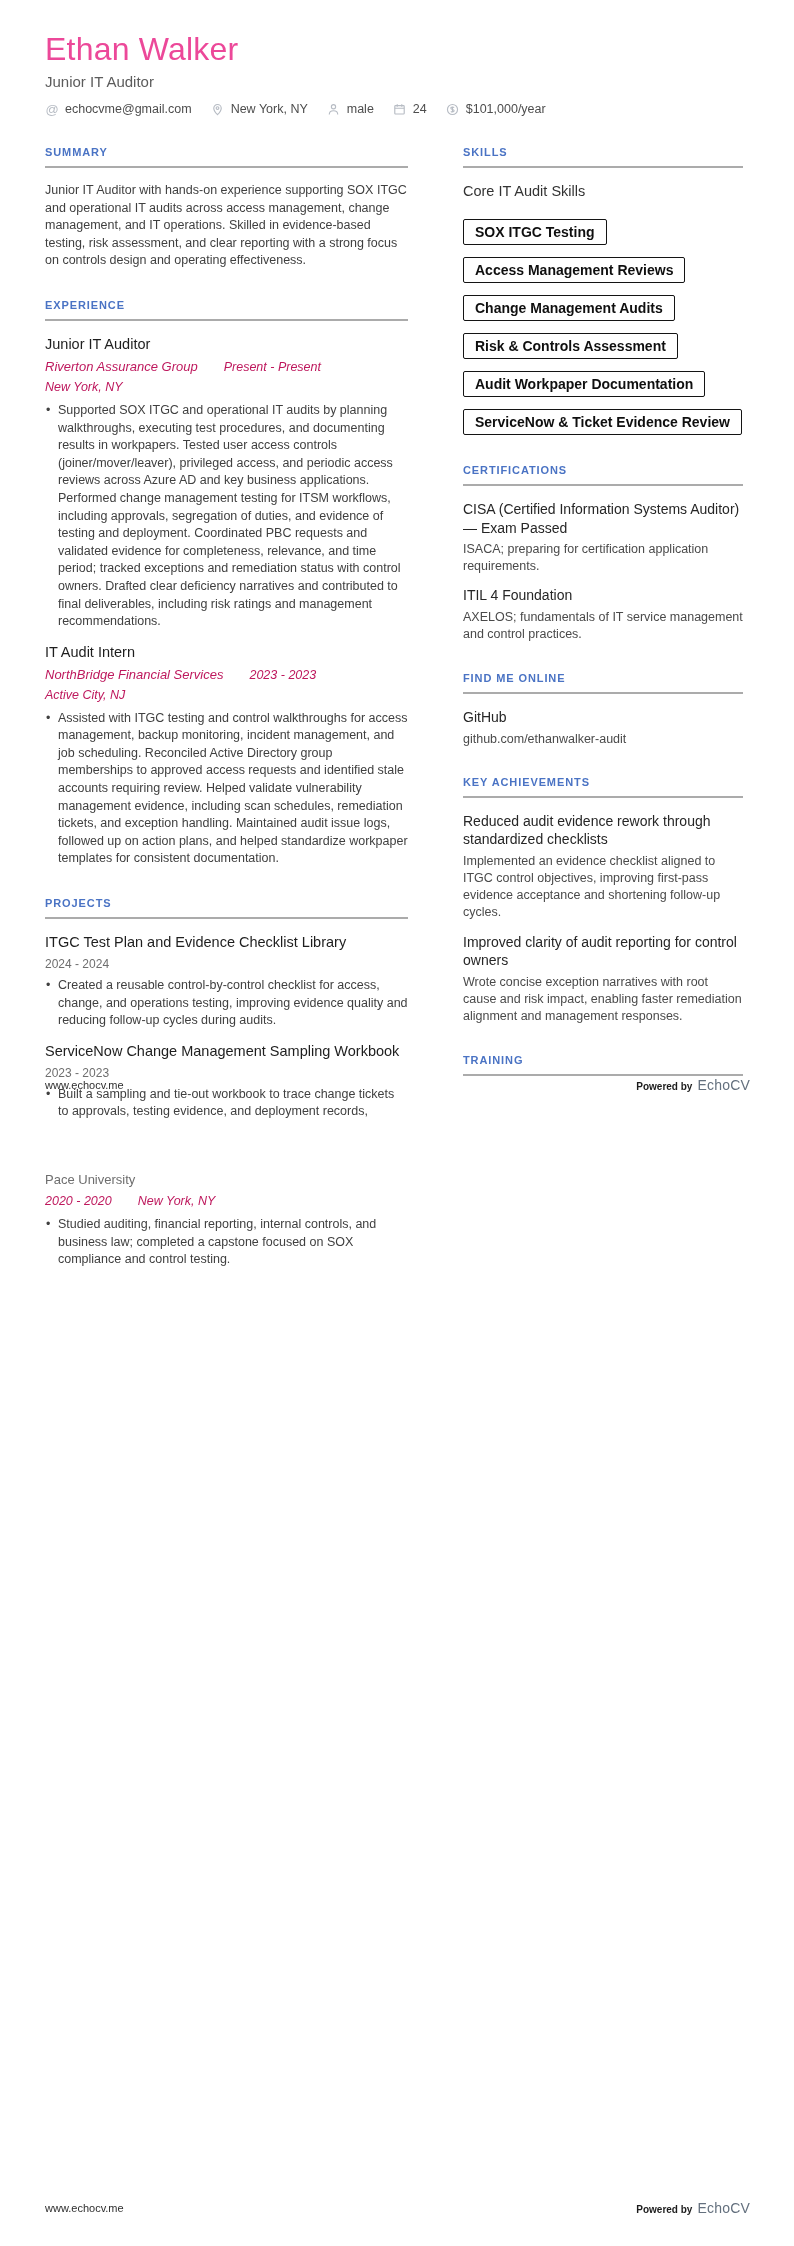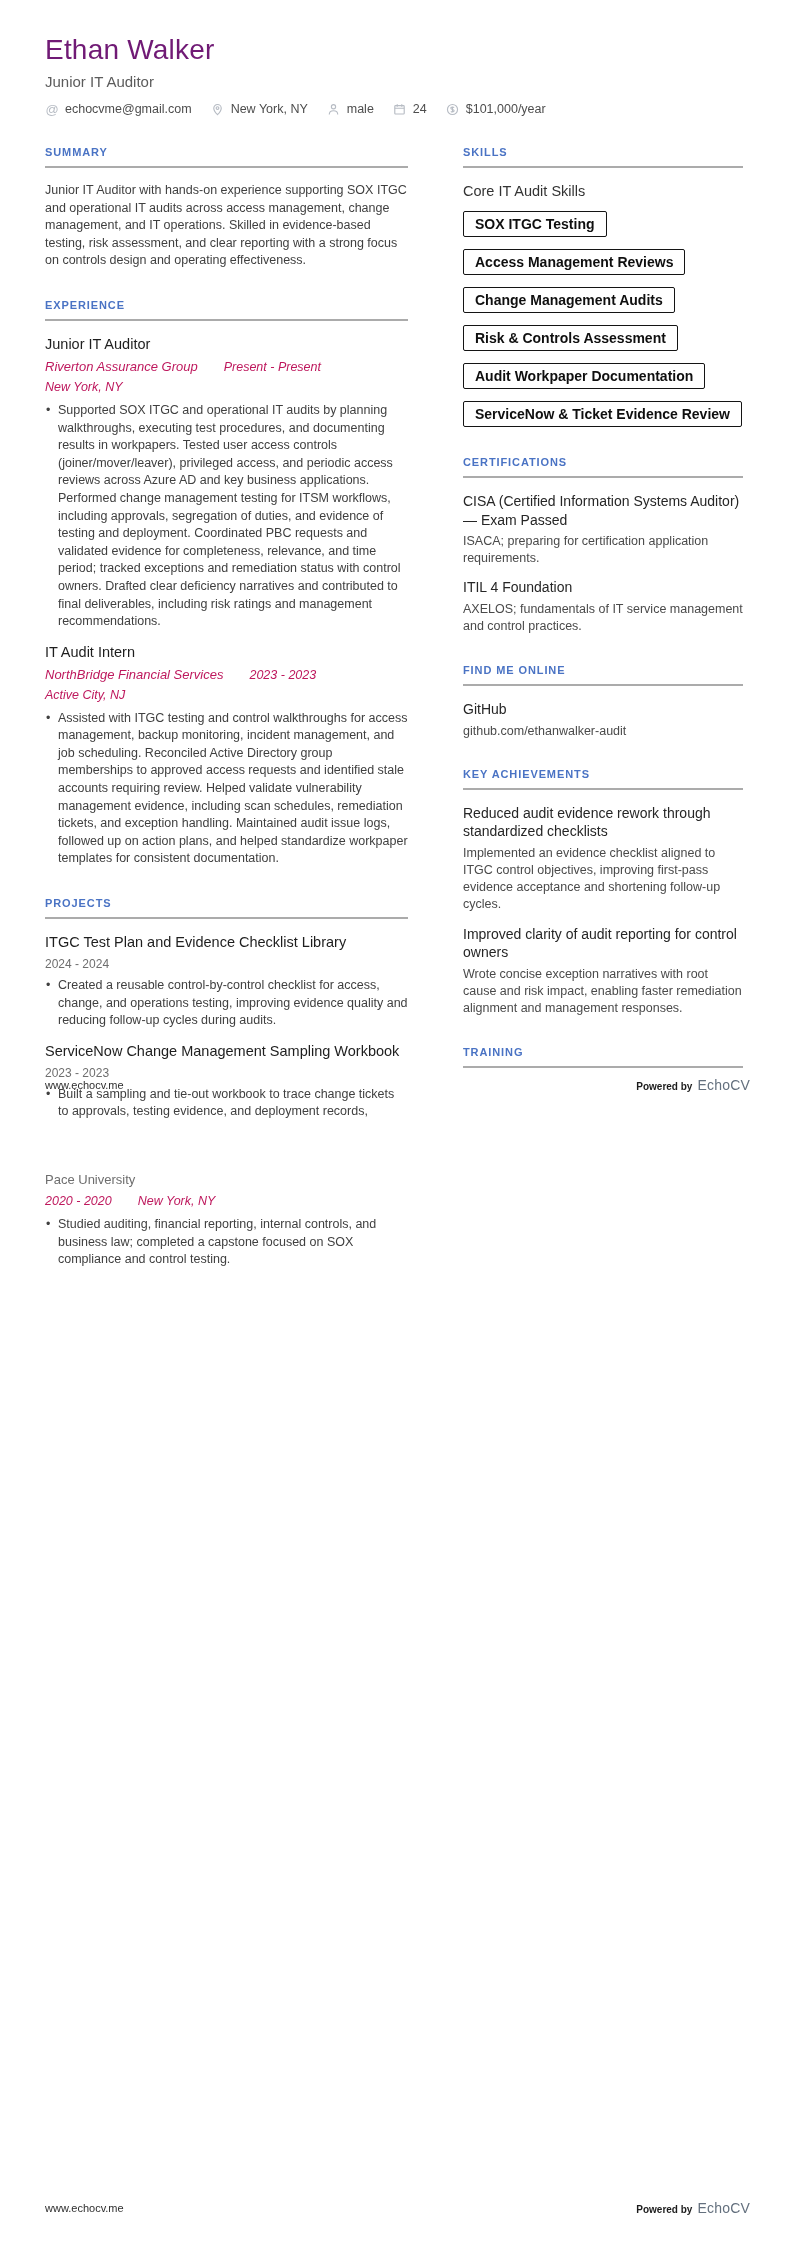--- a/index.html
+++ b/index.html
@@ -1,21 +1,21 @@
 <!DOCTYPE html>
 <html><head>
 <meta charset="utf-8">
 <style>
   html,body{margin:0;padding:0;background:#ffffff;}
   body{width:794px;font-family:"Liberation Sans",sans-serif;color:#3f3f3f;-webkit-font-smoothing:antialiased;}
   .page{width:794px;height:1123px;position:relative;box-sizing:border-box;padding:0 44px 0 45px;overflow:hidden;background:#fff;}
 
   
   .rz-header{padding-top:34px;}
-  .rz-name{font-size:28px;line-height:31px;font-weight:normal;color:#701a75;margin:0;letter-spacing:.2px;}
+  .rz-name{font-size:32px;line-height:31px;font-weight:normal;color:#ec4899;margin:0;letter-spacing:.2px;}
   .rz-title{font-size:15px;line-height:17px;color:#5c5c5c;margin-top:8px;}
   .contact-row{margin-top:12px;display:flex;align-items:center;gap:19px;font-size:12.5px;color:#4d4d4d;}
   .contact-item{display:flex;align-items:center;gap:6px;white-space:nowrap;}
   .cicon{width:14px;height:14px;flex:none;display:inline-flex;align-items:center;justify-content:center;color:#b7bcc4;}
   .cicon svg{width:13px;height:13px;stroke:#b7bcc4;fill:none;stroke-width:1.4;}
   .at-glyph{font-size:13px;color:#b7bcc4;line-height:1;}
 
   
   .columns{display:flex;gap:55px;margin-top:30px;}
   .col-left{width:363px;flex:none;}
@@ -34,21 +34,21 @@
   .xp-meta{display:flex;flex-wrap:wrap;gap:4px 26px;font-size:12.5px;color:#be185d;margin-bottom:7px;line-height:16px;font-style:italic;}
   .xp-company{font-size:13px;}
   .bullets{margin:0;padding:0;list-style:none;}
   .bullets li{position:relative;padding-left:13px;font-size:12.5px;line-height:17.6px;color:#404040;}
   .bullets li::before{content:"\2022";position:absolute;left:1px;top:0;color:#404040;}
 
   .proj-dates{font-size:12px;color:#6e6e6e;margin:2px 0 6px 0;}
   .edu-school{font-size:13px;color:#6e6e6e;margin:2px 0 5px 0;line-height:16px;}
 
   
-  .skill-group{font-size:14.5px;color:#333;margin-bottom:11px;line-height:18px;}
+  .skill-group{font-size:14.5px;color:#333;margin-bottom:19px;line-height:18px;}
   .tags{display:flex;flex-wrap:wrap;gap:12px 10px;}
   .tag{border:1px solid #141414;border-radius:2px;padding:6px 11px;font-size:14px;font-weight:bold;color:#0f0f0f;white-space:nowrap;line-height:12px;}
 
   .ritem{margin-bottom:11px;}
   .ritem-title{font-size:14px;line-height:18.5px;color:#262626;margin:0 0 4px 0;font-weight:normal;}
   .ritem-desc{font-size:12.5px;line-height:17.2px;color:#4a4a4a;}
   .link-url{font-size:12.5px;line-height:16px;color:#4a4a4a;}
   .online-item{margin-bottom:9px;}
 
   

